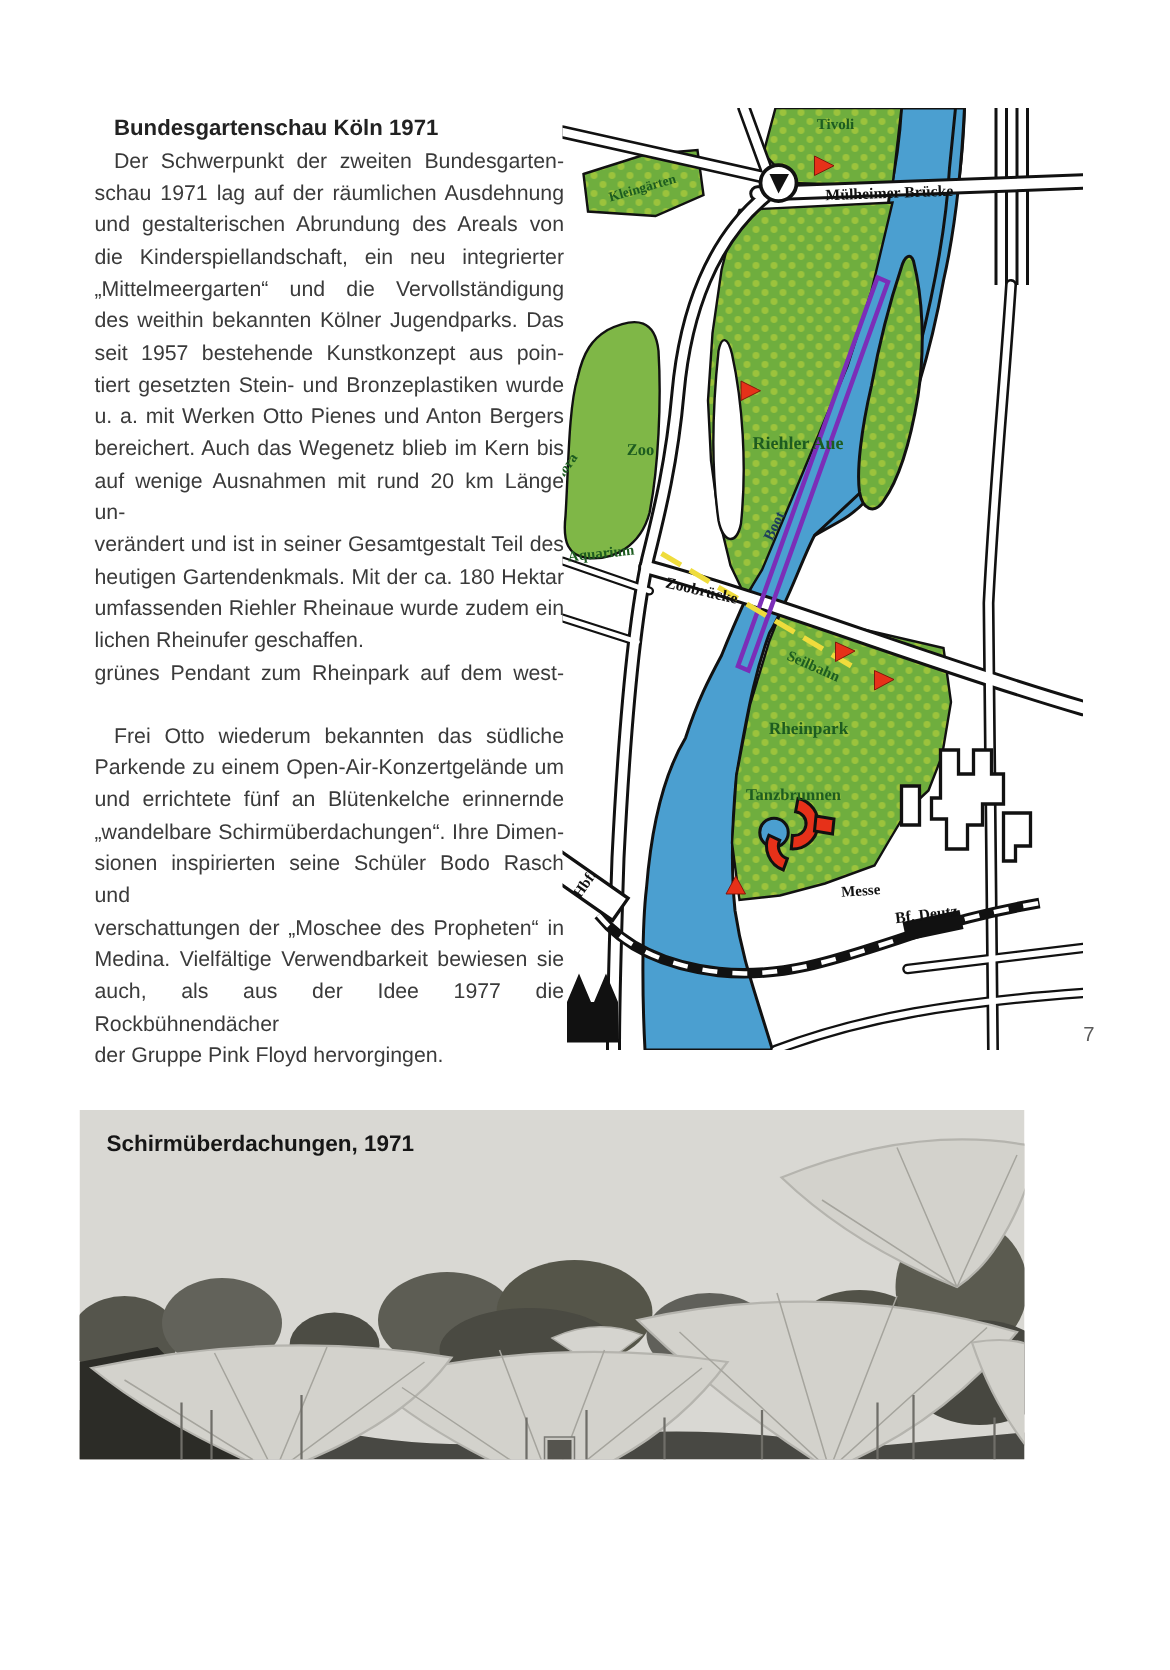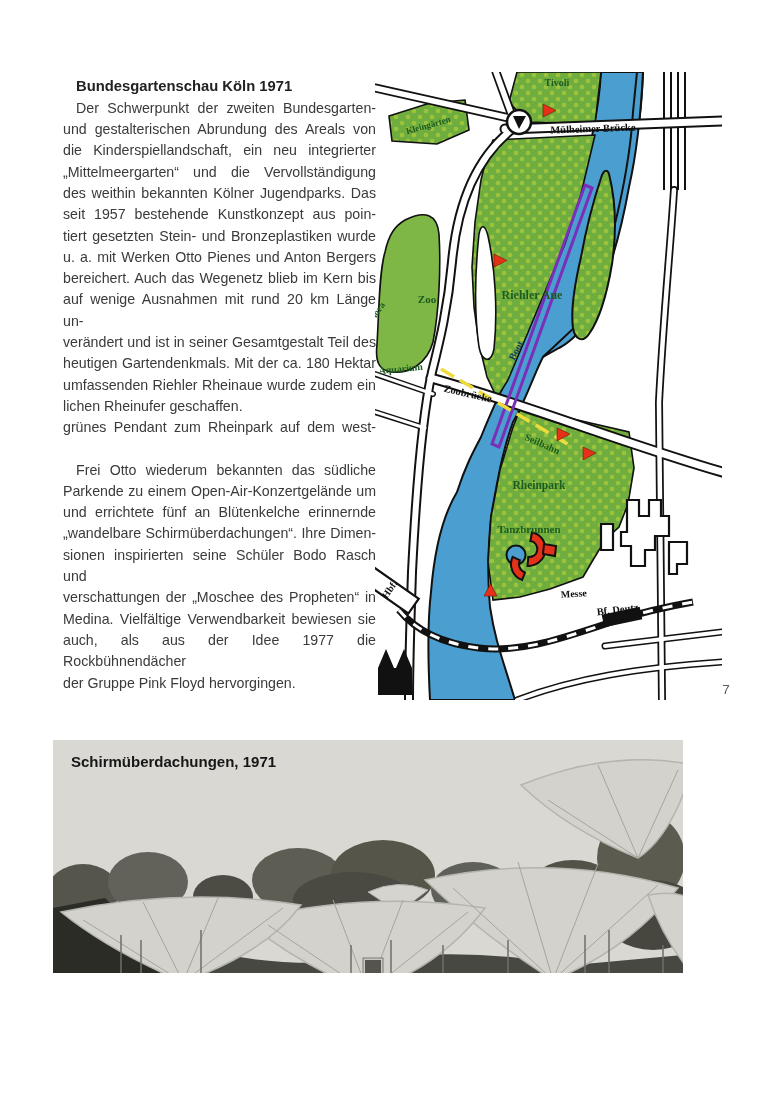--- a/index.html
+++ b/index.html
@@ -26,20 +26,21 @@
 </style>
 </head>
 <body>
 
 <div class="page">
 
   <div class="textcol">
     <div class="heading">Bundesgartenschau Köln 1971</div>
     <div class="para">
         <div class="line first">Der Schwerpunkt der zweiten Bundesgarten-</div>
+        <div class="line">schau 1971 lag auf der räumlichen Ausdehnung</div>
         <div class="line">und gestalterischen Abrundung des Areals von</div>
         <div class="line">die Kinderspiellandschaft, ein neu integrierter</div>
         <div class="line">„Mittelmeergarten“ und die Vervollständigung</div>
         <div class="line">des weithin bekannten Kölner Jugendparks. Das</div>
         <div class="line">seit 1957 bestehende Kunstkonzept aus poin-</div>
         <div class="line">tiert gesetzten Stein- und Bronzeplastiken wurde</div>
         <div class="line">u. a. mit Werken Otto Pienes und Anton Bergers</div>
         <div class="line">bereichert. Auch das Wegenetz blieb im Kern bis</div>
         <div class="line">auf wenige Ausnahmen mit rund 20 km Länge un-</div>
         <div class="line">verändert und ist in seiner Gesamtgestalt Teil des</div>

